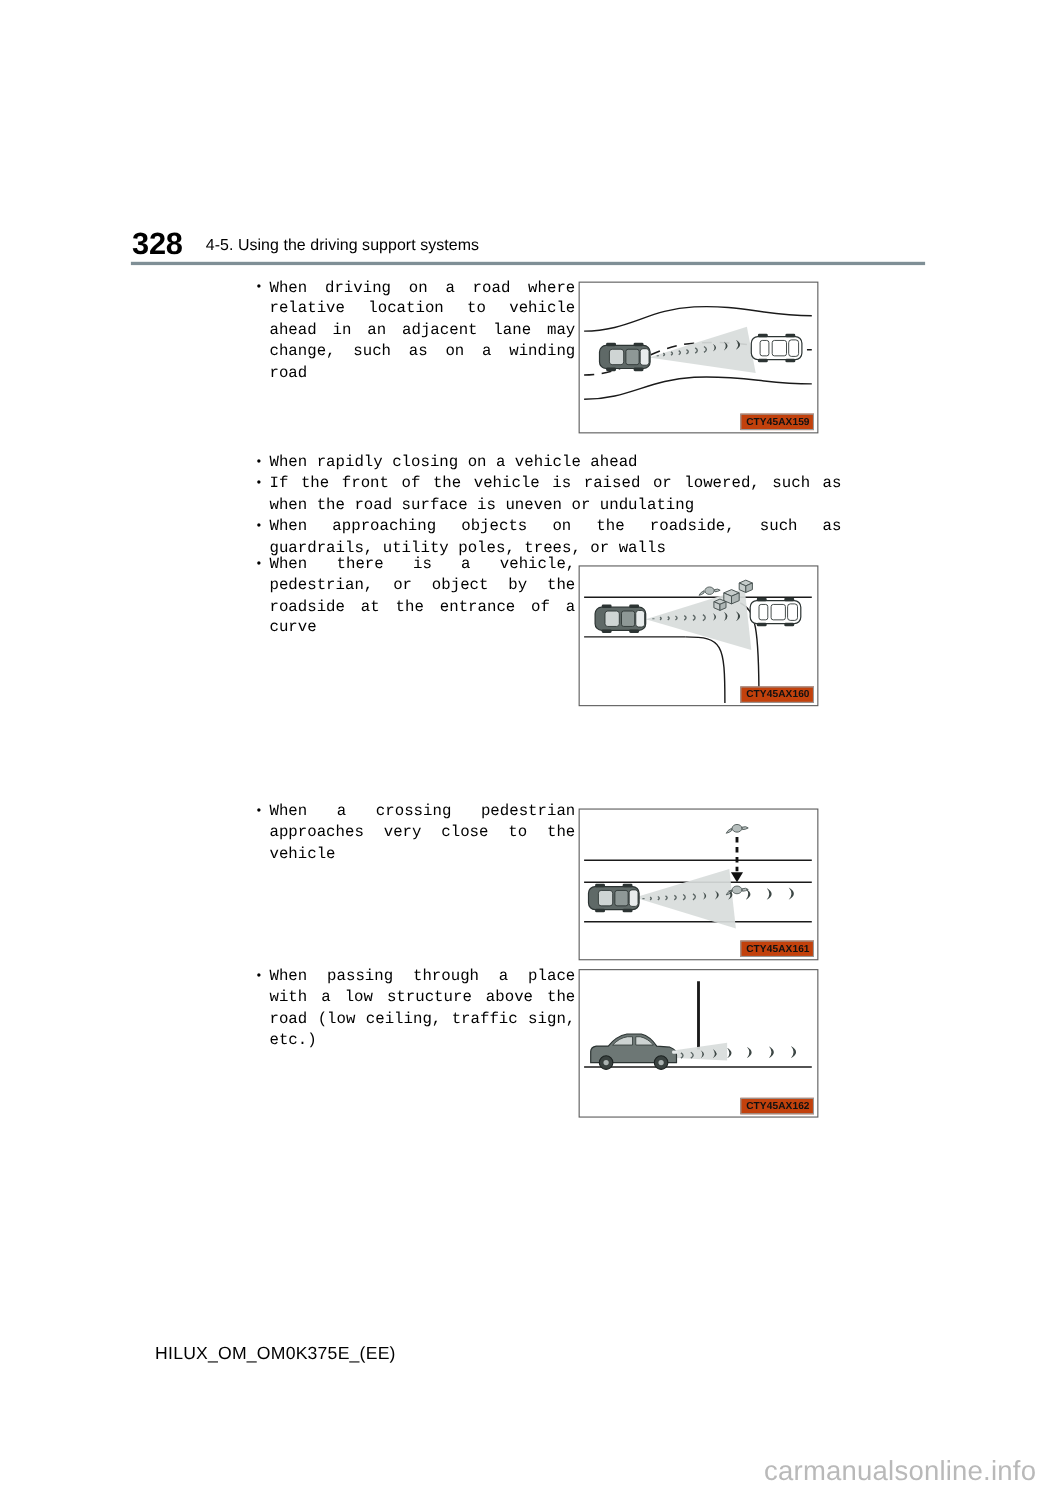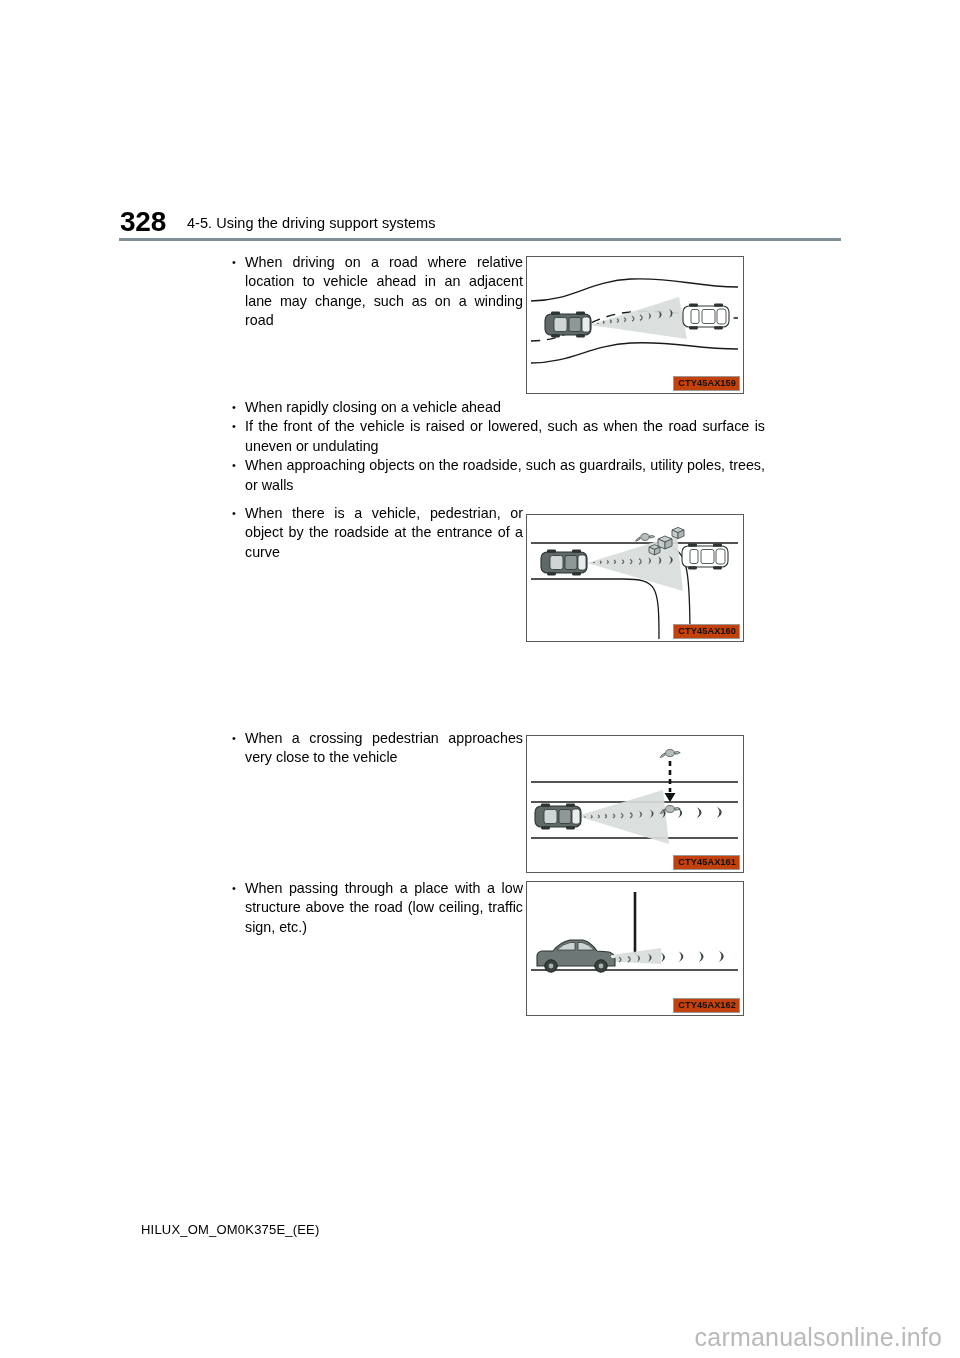--- a/index.html
+++ b/index.html
@@ -69,20 +69,21 @@
     position: absolute;
     left: 1px;
     top: -0.5px;
     font-size: 11px;
   }
   li.narrow { width: 278px; }
   li.full   { width: 520px; }
 
   .block {
     position: absolute;
+    font-family: Liberation Mono, monospace;
   }
 
   
   .figure {
     position: absolute;
     border: 1.6px solid #5a5a5a;
     background: #ffffff;
     box-sizing: border-box;
   }
   .figure .code {
@@ -98,21 +99,21 @@
     border: 1px solid #9a9a9a;
     line-height: 11px;
   }
   .figure svg { display: block; }
 
   
   .doc-code {
     position: absolute;
     left: 141px;
     top: 1222px;
-    font-size: 13px;
+    font-size: 16px;
     letter-spacing: 0.2px;
   }
   .watermark {
     position: absolute;
     right: 18px;
     top: 1323px;
     font-size: 25px;
     color: #b9b9b9;
     letter-spacing: 0.2px;
   }
@@ -178,21 +179,21 @@
       <rect x="190" y="52" width="9" height="15" rx="2.5" fill="#ffffff" stroke="#2c3433" stroke-width="0.8"></rect>
       <rect x="162" y="46.5" width="9" height="3.2" rx="1.3" fill="#2c3433"></rect>
       <rect x="162" y="69.2" width="9" height="3.2" rx="1.3" fill="#2c3433"></rect>
       <rect x="187" y="46.5" width="9" height="3.2" rx="1.3" fill="#2c3433"></rect>
       <rect x="187" y="69.2" width="9" height="3.2" rx="1.3" fill="#2c3433"></rect>
     </g>
   </svg>
   <div class="code">CTY45AX159</div>
 </div>
 
-<div class="block" style="left:231px; top:398px; width:520px;">
+<div class="block" style="left:231px; top:412px; width:520px;">
   <ul class="bullets">
     <li class="full">When rapidly closing on a vehicle ahead</li>
     <li class="full">If the front of the vehicle is raised or lowered, such as when the road surface is uneven or undulating</li>
     <li class="full">When approaching objects on the roadside, such as guardrails, utility poles, trees, or walls</li>
   </ul>
 </div>
 
 <div class="block" style="left:231px; top:504px; width:290px;">
   <ul class="bullets">
     <li class="narrow">When there is a vehicle, pedestrian, or object by the roadside at the entrance of a curve</li>

